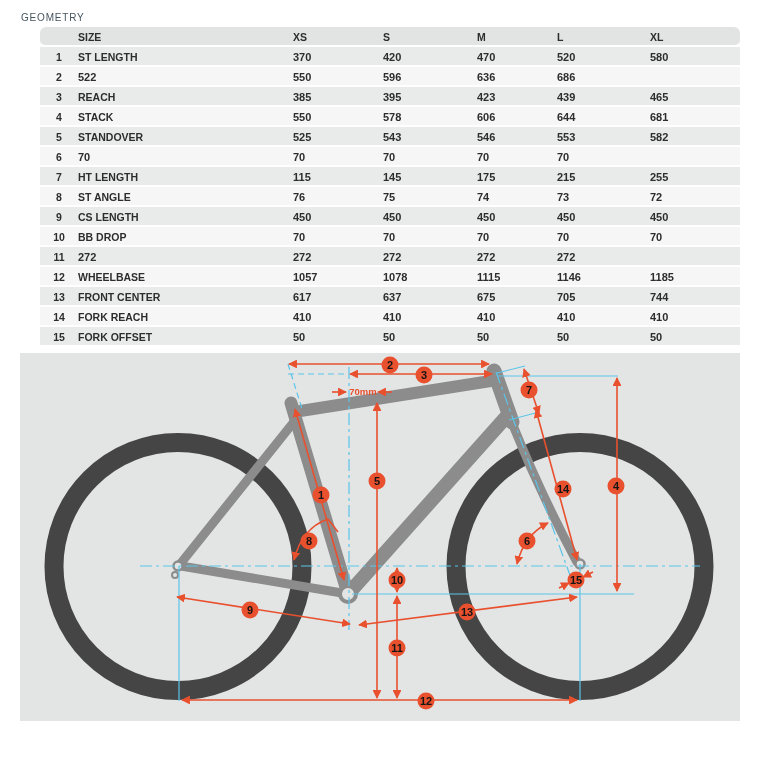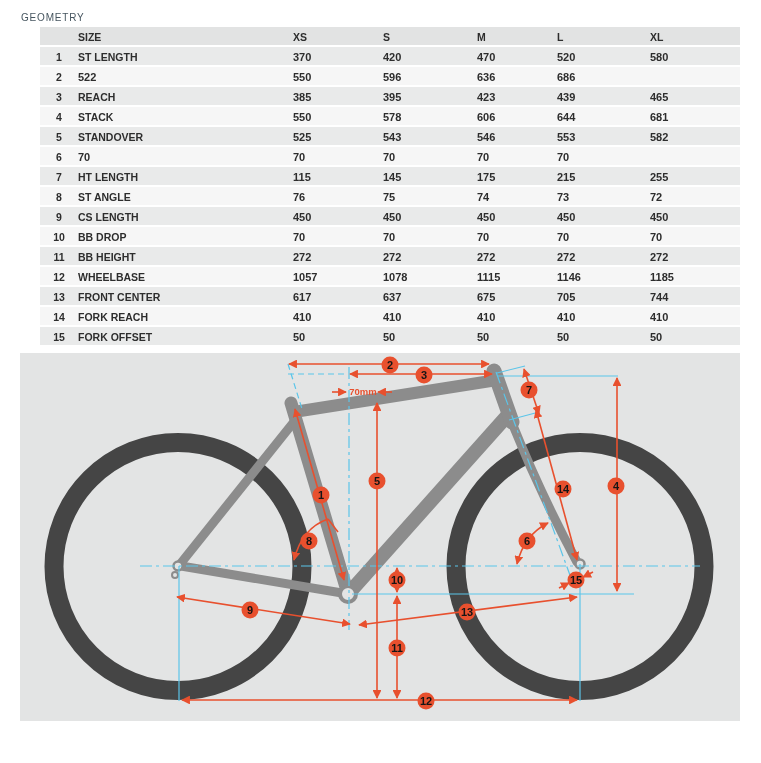--- a/index.html
+++ b/index.html
@@ -17,21 +17,21 @@
     margin:12px 0 4px 21px;font-size:10px;letter-spacing:.8px;
     color:var(--title);font-weight:400;
   }
   .geo-table{margin-left:40px;width:700px;}
   .trow{
     display:grid;
     grid-template-columns:38px 215px 90px 94px 80px 93px 1fr;
     height:20px;line-height:20px;border-bottom:2px solid #fff;
     font-size:10.5px;font-weight:700;
   }
-  .trow.thead{background:var(--head-bg);}
+  .trow.thead{background:var(--head-bg);border-radius:6px;}
   .trow.data:nth-child(odd){background:var(--row-even);}
   .trow.data:nth-child(even){background:var(--row-odd);}
   .cell-num{text-align:center;}
   .cell-val{font-size:11px;}
   .diagram-wrap{margin:6px 0 0 20px;width:720px;height:368px;background:var(--diagram-bg);}
   svg text{font-family:"Liberation Sans",sans-serif;}
   .wheel{fill:none;stroke:var(--wheel);stroke-width:19px;}
   .tube{stroke:var(--frame);fill:none;stroke-linecap:round;}
   .blue-ln{stroke:var(--blue);fill:none;stroke-width:1.2px;}
   .dashdot{stroke-dasharray:12 4 3 4;}
@@ -140,21 +140,20 @@
         <div class="cell-num">10</div>
         <div class="cell-label">BB DROP</div>
         <div class="cell-val">70</div>
         <div class="cell-val">70</div>
         <div class="cell-val">70</div>
         <div class="cell-val">70</div>
         <div class="cell-val">70</div>
       </div>
       <div class="trow data">
         <div class="cell-num">11</div>
-        <div class="cell-label">BB HEIGHT</div>
         <div class="cell-val">272</div>
         <div class="cell-val">272</div>
         <div class="cell-val">272</div>
         <div class="cell-val">272</div>
         <div class="cell-val">272</div>
       </div>
       <div class="trow data">
         <div class="cell-num">12</div>
         <div class="cell-label">WHEELBASE</div>
         <div class="cell-val">1057</div>

